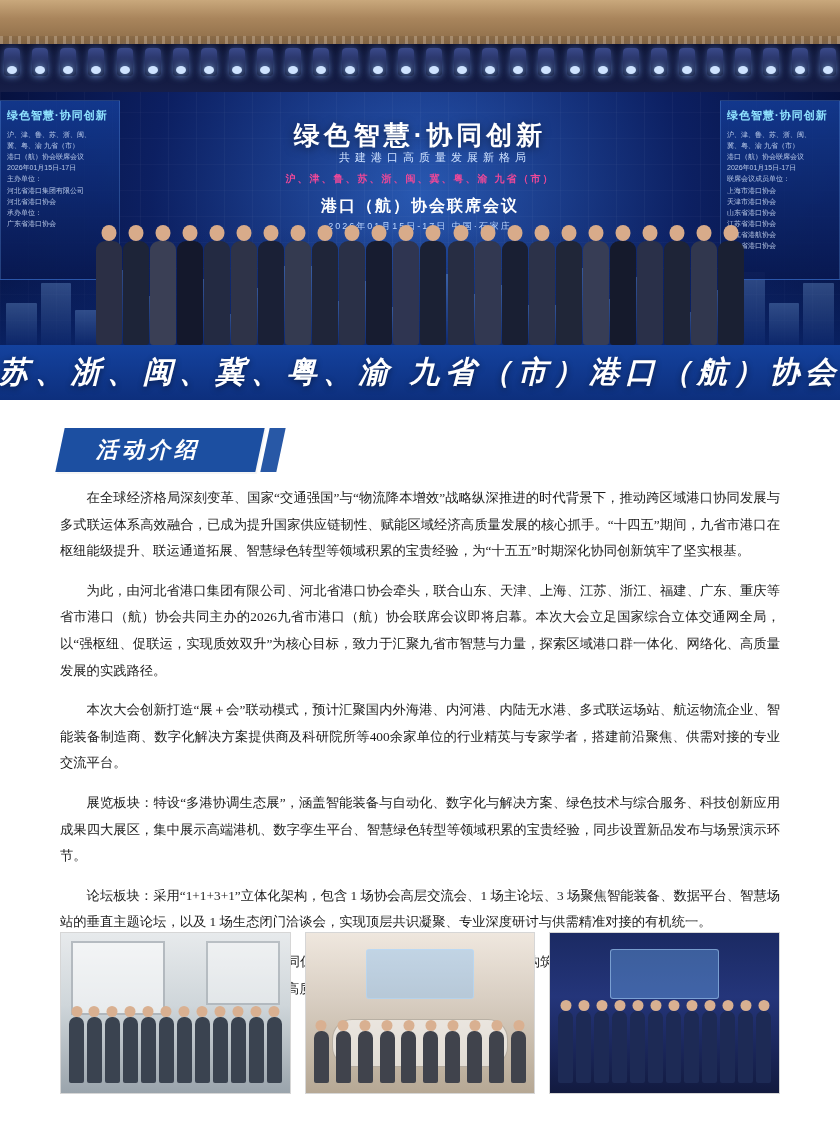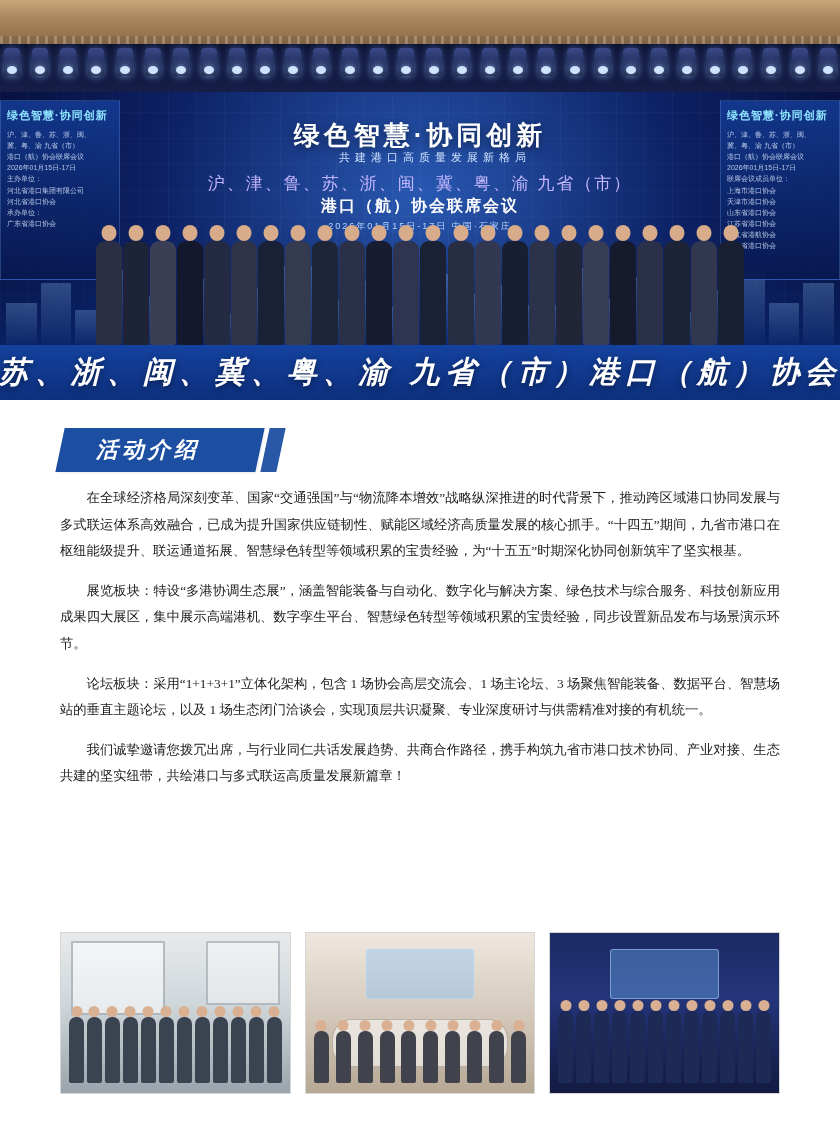--- a/index.html
+++ b/index.html
@@ -132,23 +132,23 @@
     text-align: center;
     color: #cfe2ff;
     font-size: 11px;
     letter-spacing: 5px;
     margin-left: 30px;
   }
   .hero-line2 {
     position: absolute;
     top: 172px; left: 0; right: 0;
     text-align: center;
-    color: #c4b5fd;
-    font-size: 17px;
-    font-weight: normal;
+    color: #ec4899;
+    font-size: 10px;
+    font-weight: bold;
     letter-spacing: 2px;
   }
   .hero-line3 {
     position: absolute;
     top: 196px; left: 0; right: 0;
     text-align: center;
     color: #ffffff;
     font-size: 16px;
     font-weight: bold;
     letter-spacing: 2px;
@@ -592,20 +592,22 @@
   </div>
 
   <div class="section-head">
     <div class="ribbon"></div>
     <div class="ribbon-tail"></div>
     <div class="ribbon-text">活动介绍</div>
   </div>
 
   <div class="content">
     <p>在全球经济格局深刻变革、国家“交通强国”与“物流降本增效”战略纵深推进的时代背景下，推动跨区域港口协同发展与多式联运体系高效融合，已成为提升国家供应链韧性、赋能区域经济高质量发展的核心抓手。“十四五”期间，九省市港口在枢纽能级提升、联运通道拓展、智慧绿色转型等领域积累的宝贵经验，为“十五五”时期深化协同创新筑牢了坚实根基。</p>
+    <p>为此，由河北省港口集团有限公司、河北省港口协会牵头，联合山东、天津、上海、江苏、浙江、福建、广东、重庆等省市港口（航）协会共同主办的2026九省市港口（航）协会联席会议即将启幕。本次大会立足国家综合立体交通网全局，以“强枢纽、促联运，实现质效双升”为核心目标，致力于汇聚九省市智慧与力量，探索区域港口群一体化、网络化、高质量发展的实践路径。</p>
+    <p>本次大会创新打造“展＋会”联动模式，预计汇聚国内外海港、内河港、内陆无水港、多式联运场站、航运物流企业、智能装备制造商、数字化解决方案提供商及科研院所等400余家单位的行业精英与专家学者，搭建前沿聚焦、供需对接的专业交流平台。</p>
     <p>展览板块：特设“多港协调生态展”，涵盖智能装备与自动化、数字化与解决方案、绿色技术与综合服务、科技创新应用成果四大展区，集中展示高端港机、数字孪生平台、智慧绿色转型等领域积累的宝贵经验，同步设置新品发布与场景演示环节。</p>
     <p>论坛板块：采用“1+1+3+1”立体化架构，包含 1 场协会高层交流会、1 场主论坛、3 场聚焦智能装备、数据平台、智慧场站的垂直主题论坛，以及 1 场生态闭门洽谈会，实现顶层共识凝聚、专业深度研讨与供需精准对接的有机统一。</p>
     <p>我们诚挚邀请您拨冗出席，与行业同仁共话发展趋势、共商合作路径，携手构筑九省市港口技术协同、产业对接、生态共建的坚实纽带，共绘港口与多式联运高质量发展新篇章！</p>
   </div>
 
   <div class="photos">
     <div class="photo photo-a">
       <div class="ph-win"></div>
       <div class="ph-win2"></div>
       <div class="ph-row">

